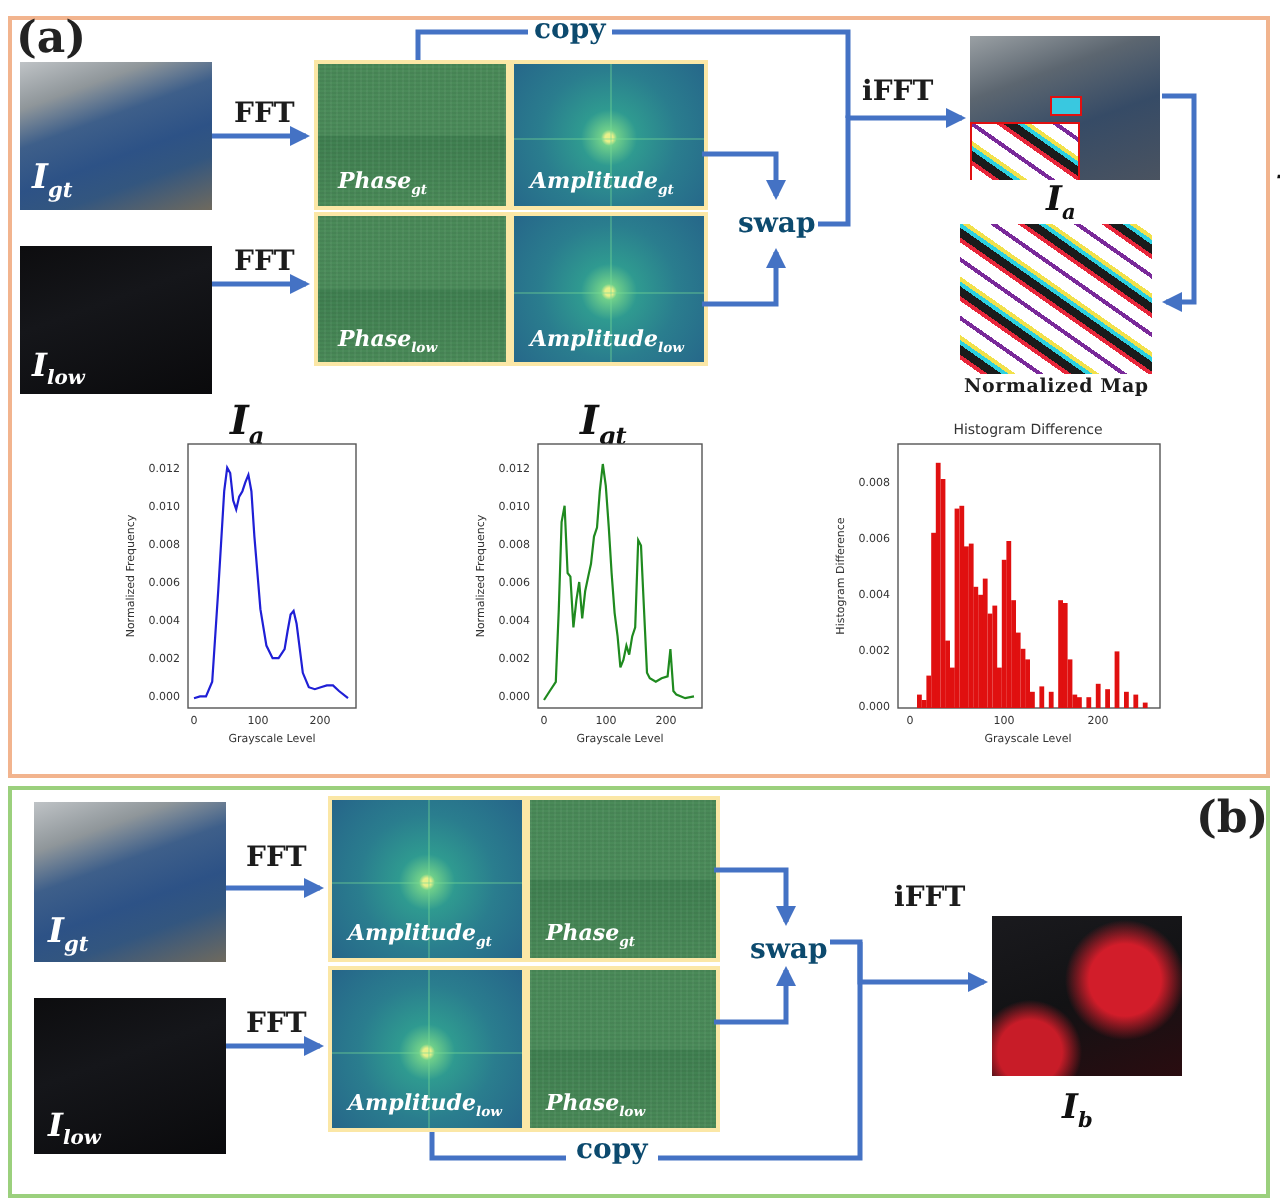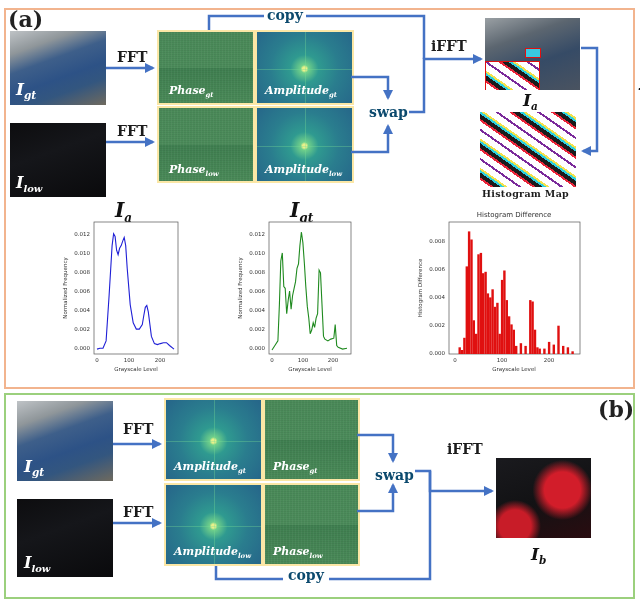--- a/index.html
+++ b/index.html
@@ -74,21 +74,21 @@
 <div class="op" style="left:431px;top:38px;font-size:14px;">iFFT</div>
 
 <div class="img scene-a" style="left:485px;top:18px;width:95px;height:72px;">
   <div class="abs" style="left:40px;top:30px;width:14px;height:8px;border:1px solid #e01010;background:#39c8e0;"></div>
   <div class="abs diffmap" style="left:0px;top:43px;width:53px;height:28px;border:1px solid #e01010;"></div>
 </div>
 <div class="caption" style="left:523px;top:90px;font-size:17px;"><span>I</span><sub>a</sub></div>
 <div class="caption" style="left:638px;top:80px;font-size:14px;"><span>- I</span><sub>gt</sub></div>
 
 <div class="img diffmap" style="left:480px;top:112px;width:96px;height:75px;"></div>
-<div class="op" style="left:482px;top:188px;font-size:9.5px;letter-spacing:0.3px;">Histogram Map</div>
+<div class="op" style="left:482px;top:188px;font-size:9.5px;letter-spacing:0.3px;">Normalized Map</div>
 
 <svg style="left:0;top:0;" width="640" height="601">
   <defs>
     <marker id="ah" viewBox="0 0 10 10" refX="8" refY="5" markerWidth="4" markerHeight="4" orient="auto">
         <path d="M0,0 L10,5 L0,10 z" fill="#4472c4"></path>
       </marker>
   </defs>
   <g stroke="#4472c4" stroke-width="2.5" fill="none">
 
     <line x1="106" y1="68" x2="153" y2="68" marker-end="url(#ah)"></line>

